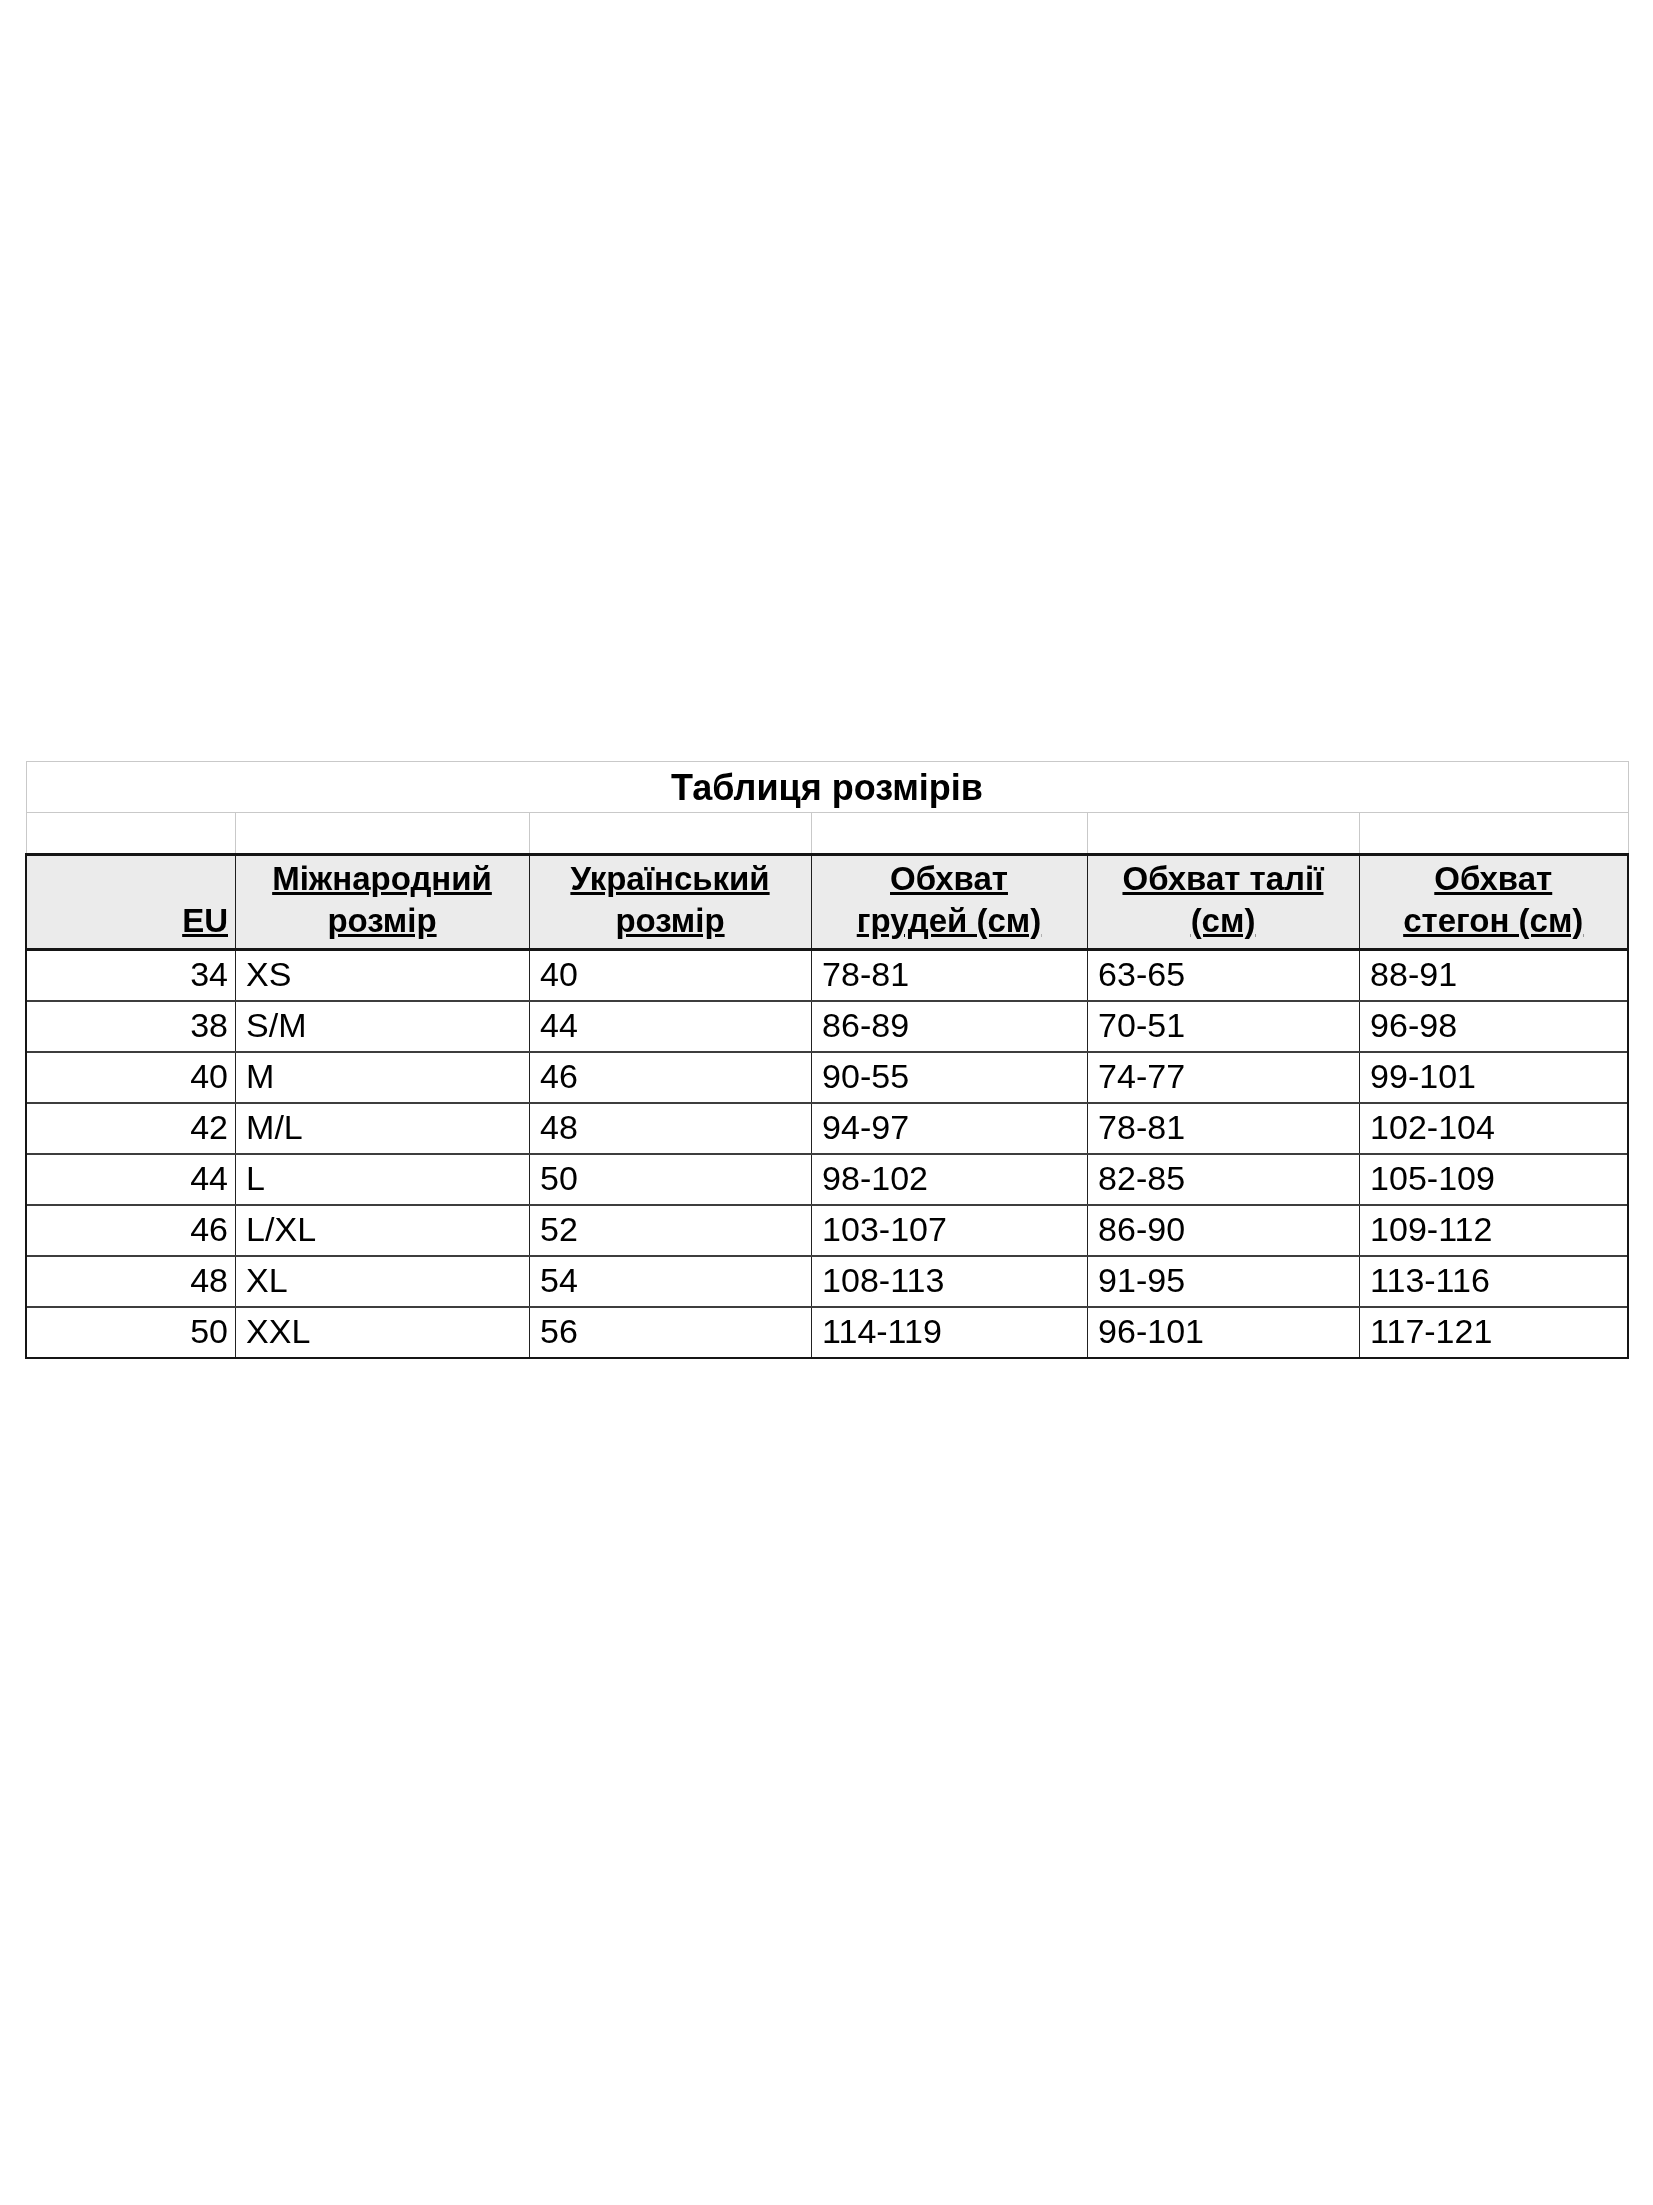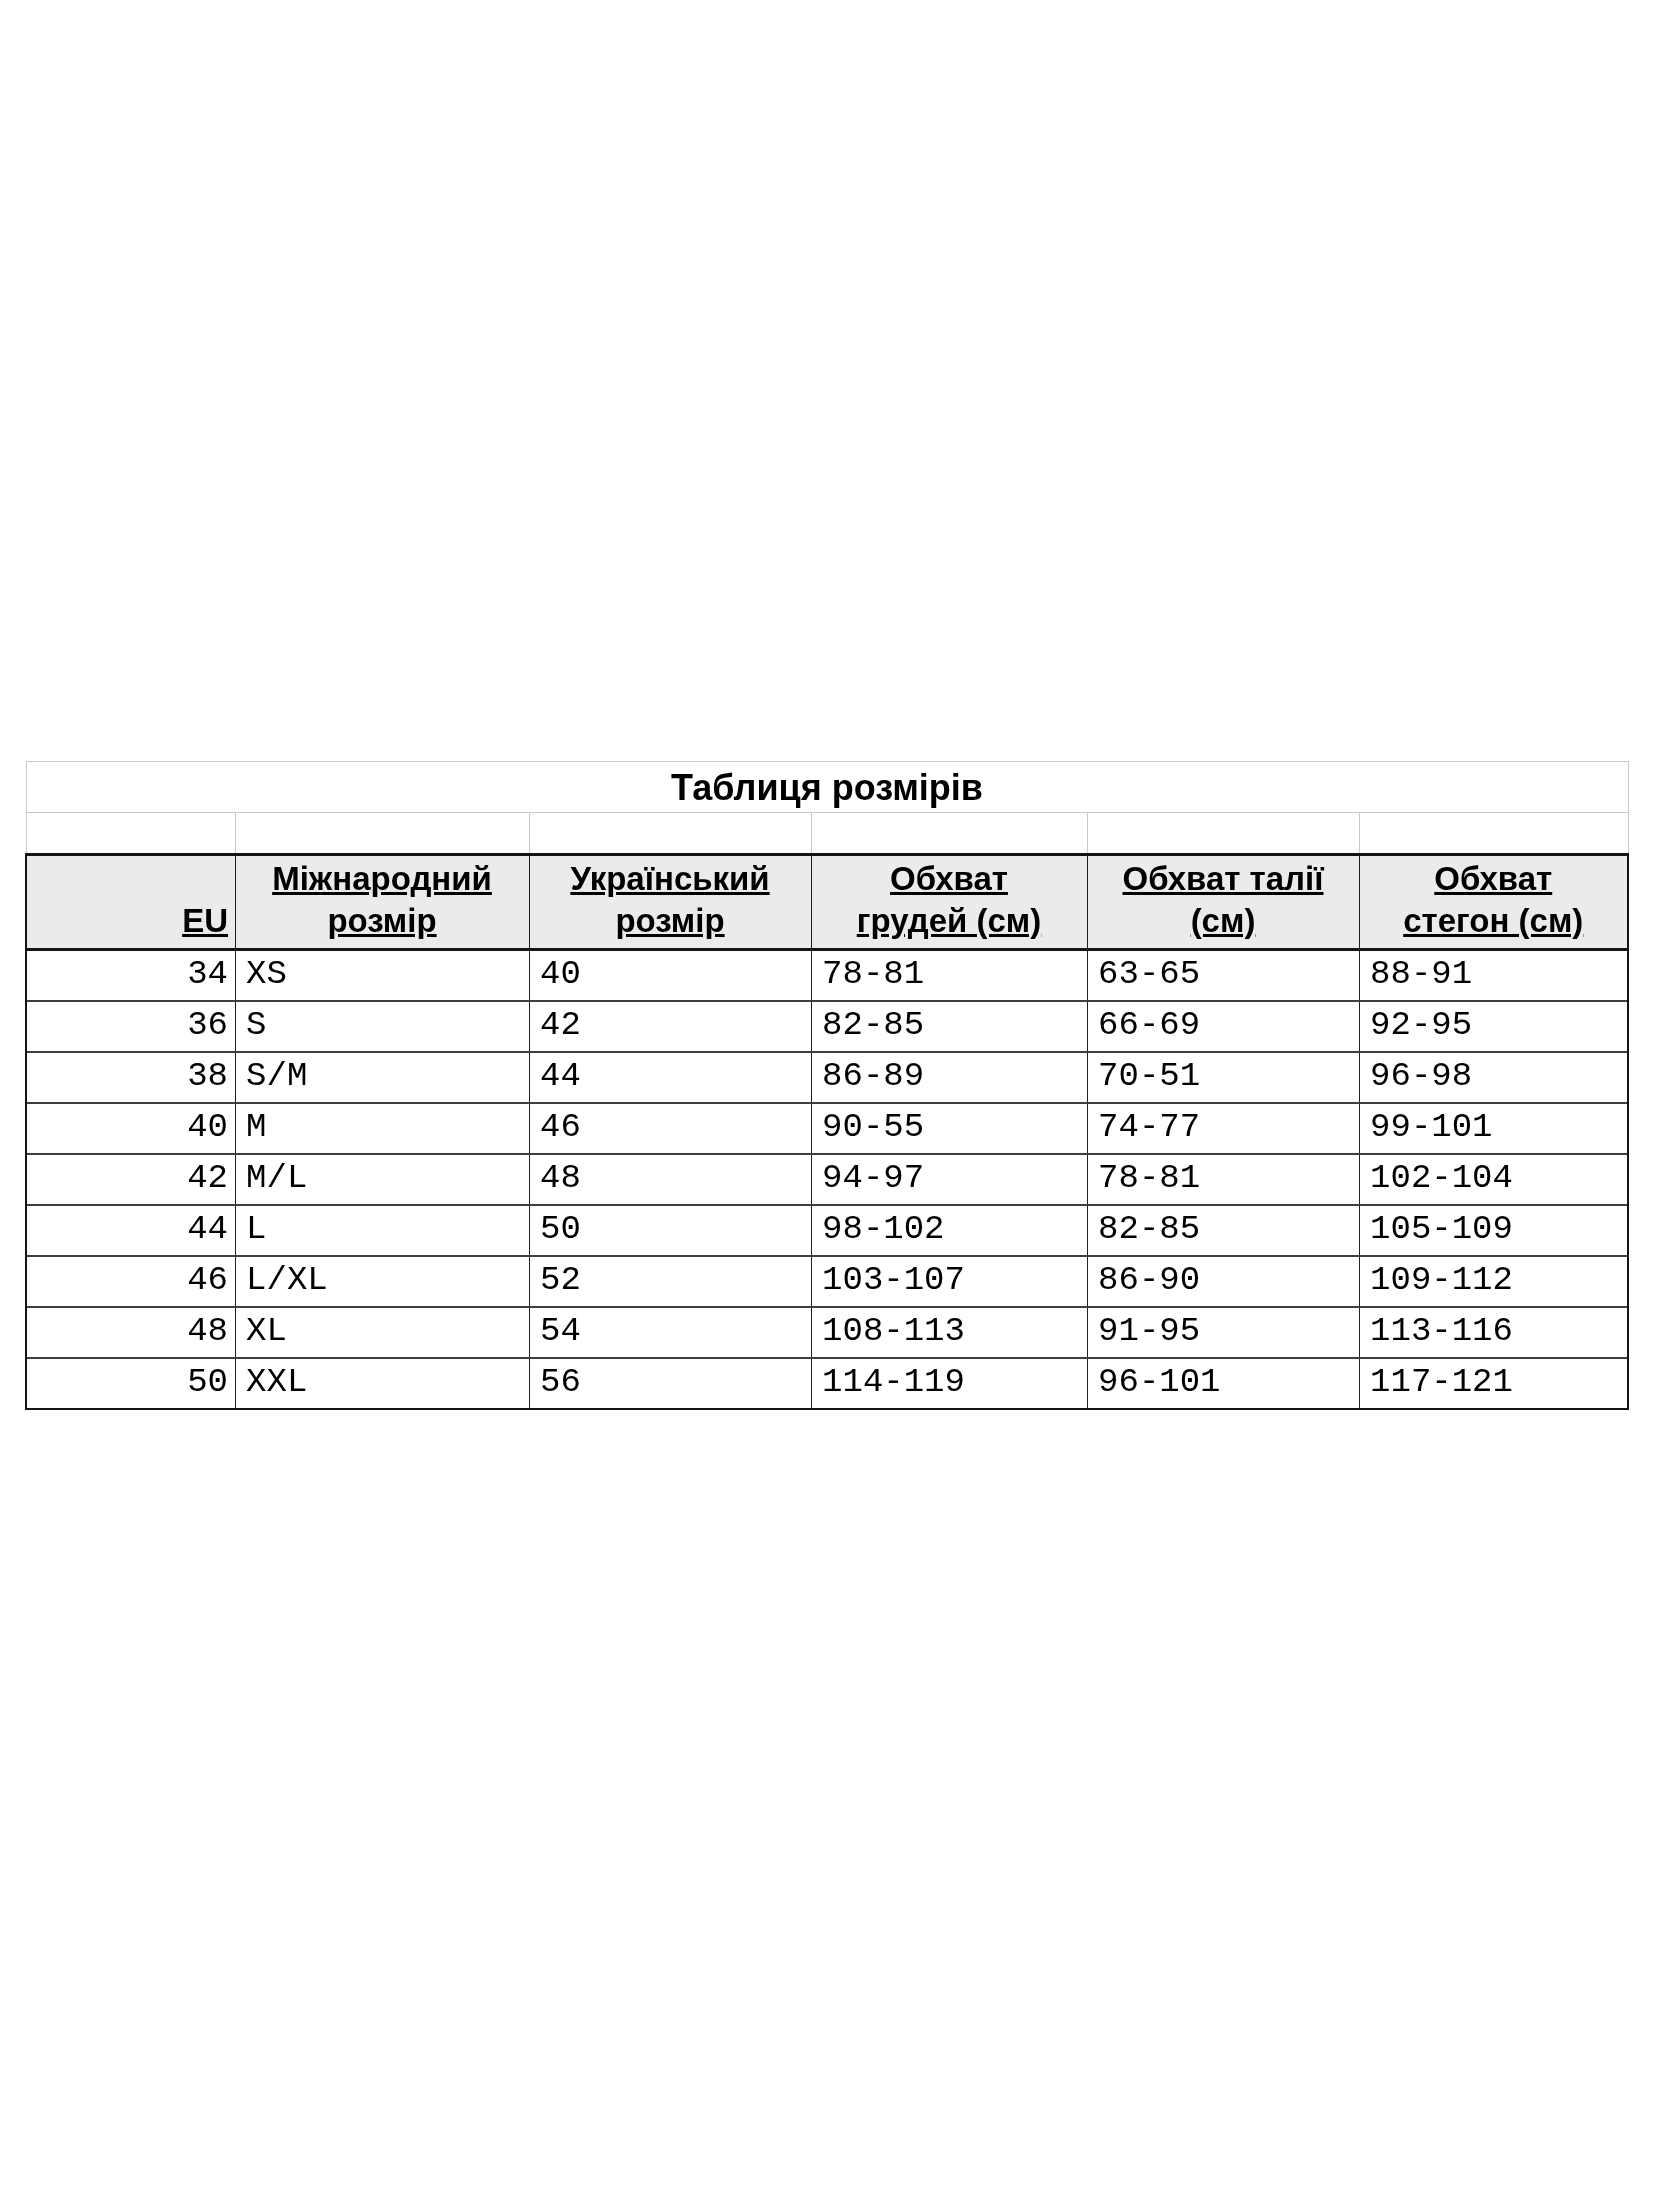--- a/index.html
+++ b/index.html
@@ -59,21 +59,20 @@
     height: 51px;
     border: 1.6px solid #222222;
     border-top: 2.5px solid #3e3e3e;
     font-size: 34px;
     line-height: 38px;
     text-align: left;
     vertical-align: bottom;
     padding: 0 6.5px 6.5px 10.6px;
     white-space: nowrap;
     overflow: hidden;
-    font-family: Liberation Mono, monospace;
   }
   tr.header-row th:first-child,
   tr.data-row td:first-child { border-left: 2.5px solid #151515; text-align: right; }
   tr.header-row th:last-child,
   tr.data-row td:last-child { border-right: 2.5px solid #151515; }
   tr.data-row:last-child td { border-bottom: 2.5px solid #151515; }
 </style>
 </head>
 <body>
 
@@ -114,28 +113,20 @@
         </tr>
     </tbody>
     <tbody>
         <tr class="data-row">
           <td>34</td>
           <td>XS</td>
           <td>40</td>
           <td>78-81</td>
           <td>63-65</td>
           <td>88-91</td>
-        </tr>
-        <tr class="data-row">
-          <td>36</td>
-          <td>S</td>
-          <td>42</td>
-          <td>82-85</td>
-          <td>66-69</td>
-          <td>92-95</td>
         </tr>
         <tr class="data-row">
           <td>38</td>
           <td>S/M</td>
           <td>44</td>
           <td>86-89</td>
           <td>70-51</td>
           <td>96-98</td>
         </tr>
         <tr class="data-row">

